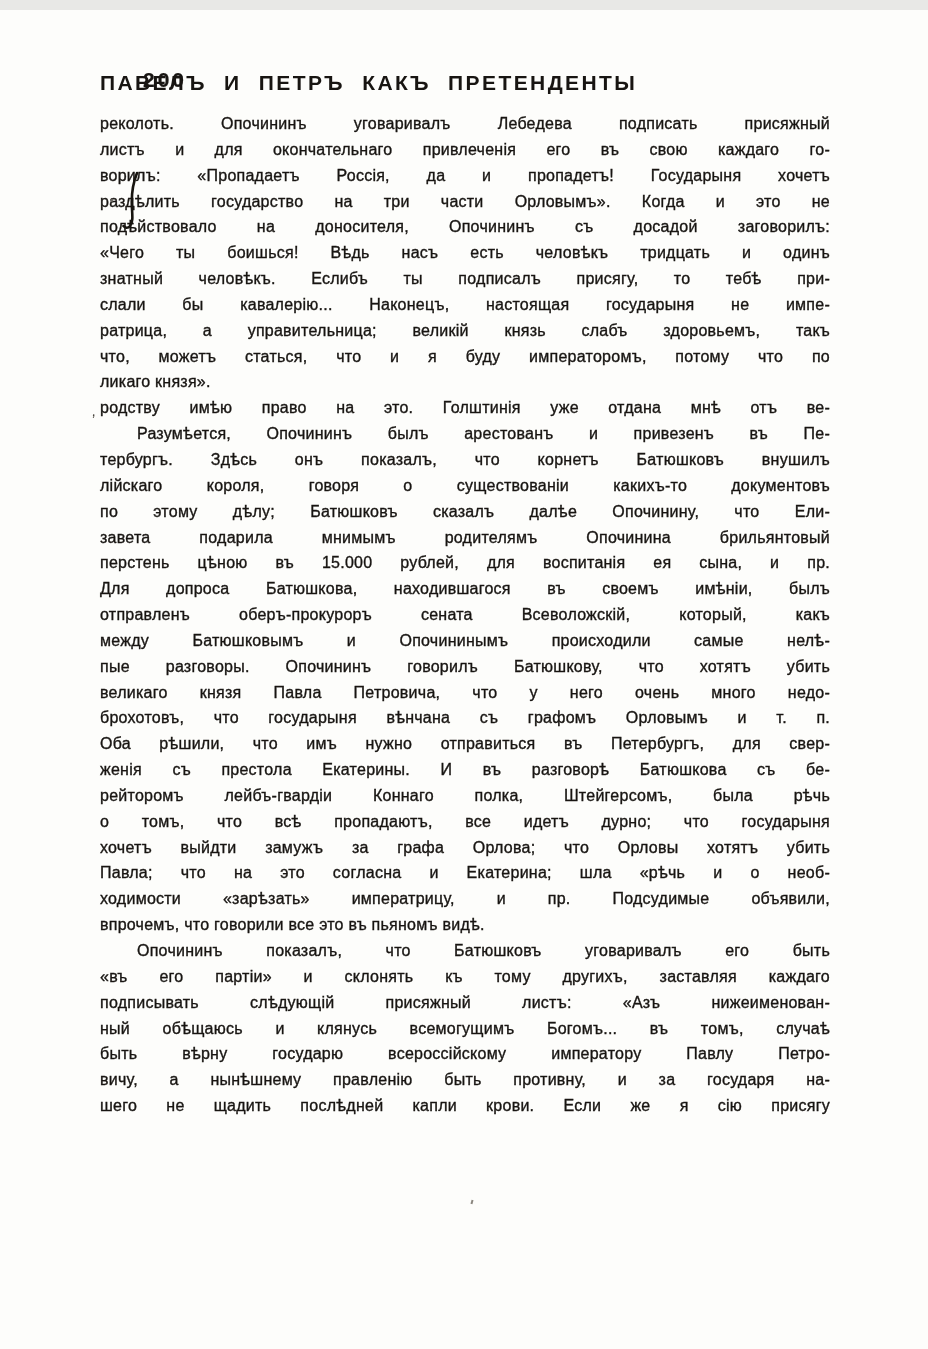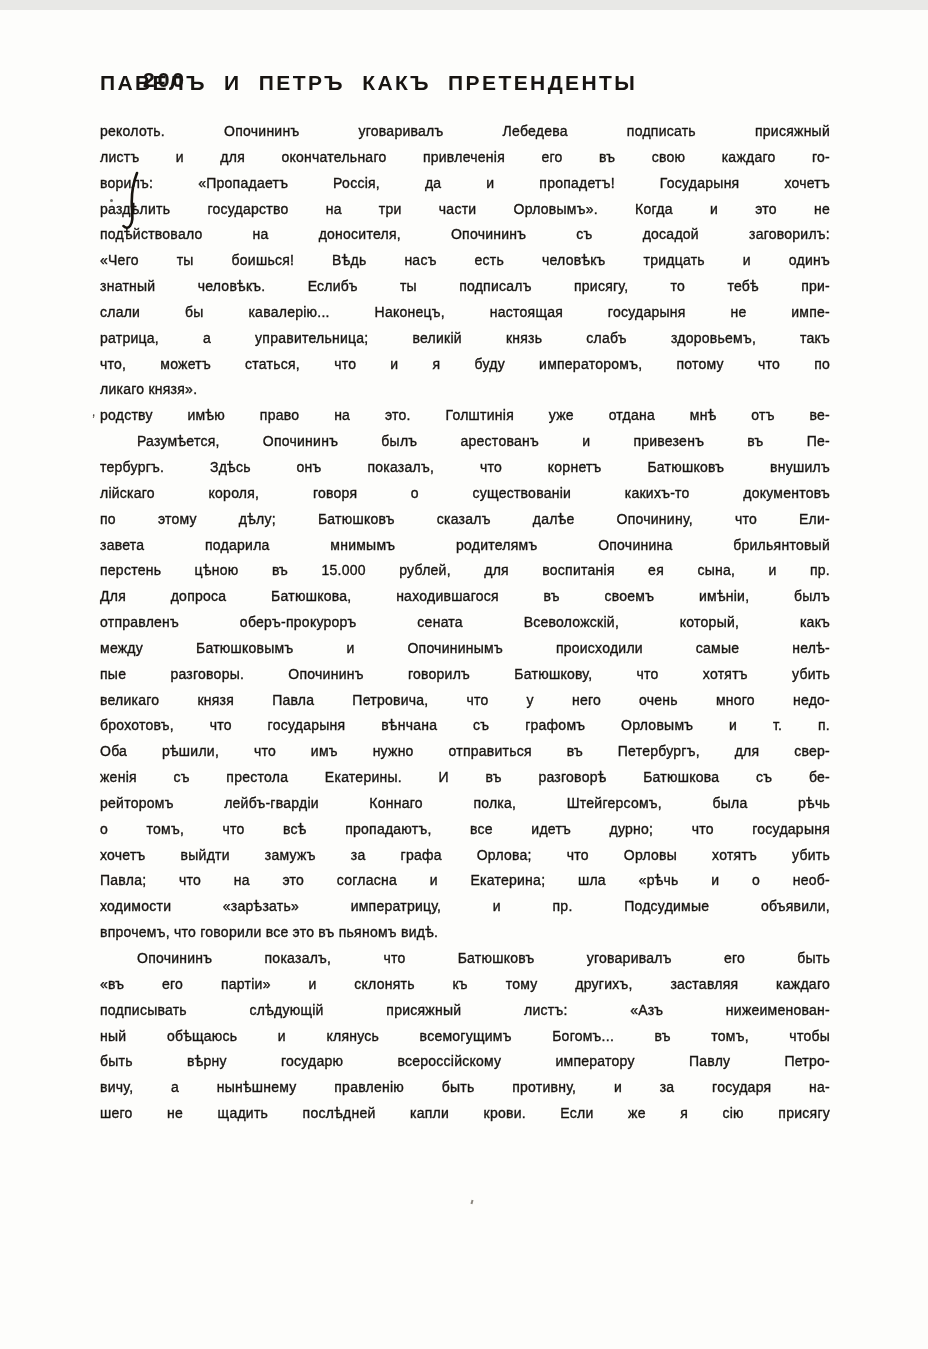--- a/index.html
+++ b/index.html
@@ -45,23 +45,23 @@
     word-spacing: 9px;
     white-space: nowrap;
   }
   .text-block {
     position: absolute;
     top: 103px;
     left: 100px;
     width: 730px;
   }
   .line {
-    line-height: 36px;
+    line-height: 22px;
     height: 25.85px;
-    font-size: 14px;
+    font-size: 16px;
     letter-spacing: 0.25px;
     text-align: justify;
     text-align-last: justify;
     white-space: normal;
     -webkit-text-stroke: 0.35px #181512;
   }
   .line.indent { text-indent: 37px; }
   .line.para-end { text-align-last: left; }
   
   .margin-bracket {
@@ -137,21 +137,21 @@
       <div class="line">женія съ престола Екатерины. И въ разговорѣ Батюшкова съ бе-</div>
       <div class="line">рейторомъ лейбъ-гвардіи Коннаго полка, Штейгерсомъ, была рѣчь</div>
       <div class="line">о томъ, что всѣ пропадаютъ, все идетъ дурно; что государыня</div>
       <div class="line">хочетъ выйдти замужъ за графа Орлова; что Орловы хотятъ убить</div>
       <div class="line">Павла; что на это согласна и Екатерина; шла «рѣчь и о необ-</div>
       <div class="line">ходимости «зарѣзать» императрицу, и пр. Подсудимые объявили,</div>
       <div class="line para-end">впрочемъ, что говорили все это въ пьяномъ видѣ.</div>
       <div class="line indent">Опочининъ показалъ, что Батюшковъ уговаривалъ его быть</div>
       <div class="line">«въ его партіи» и склонять къ тому другихъ, заставляя каждаго</div>
       <div class="line">подписывать слѣдующій присяжный листъ: «Азъ нижеименован-</div>
-      <div class="line">ный обѣщаюсь и клянусь всемогущимъ Богомъ... въ томъ, чтобы</div>
+      <div class="line">ный обѣщаюсь и клянусь всемогущимъ Богомъ... въ томъ, случаѣ</div>
       <div class="line">быть вѣрну государю всероссійскому императору Павлу Петро-</div>
       <div class="line">вичу, а нынѣшнему правленію быть противну, и за государя на-</div>
       <div class="line">шего не щадить послѣдней капли крови. Если же я сію присягу</div>
     </main>
 
   <svg class="margin-bracket" viewBox="0 0 22 60" xmlns="http://www.w3.org/2000/svg">
     <path d="M 15,2 C 11,12 9,24 10,38 C 10.5,46 11,51 8,55 C 6,57.5 3,57 1.5,55" fill="none" stroke="#17140f" stroke-width="2.6" stroke-linecap="round"></path>
   </svg>
 
   <span class="ink-dot"></span>

